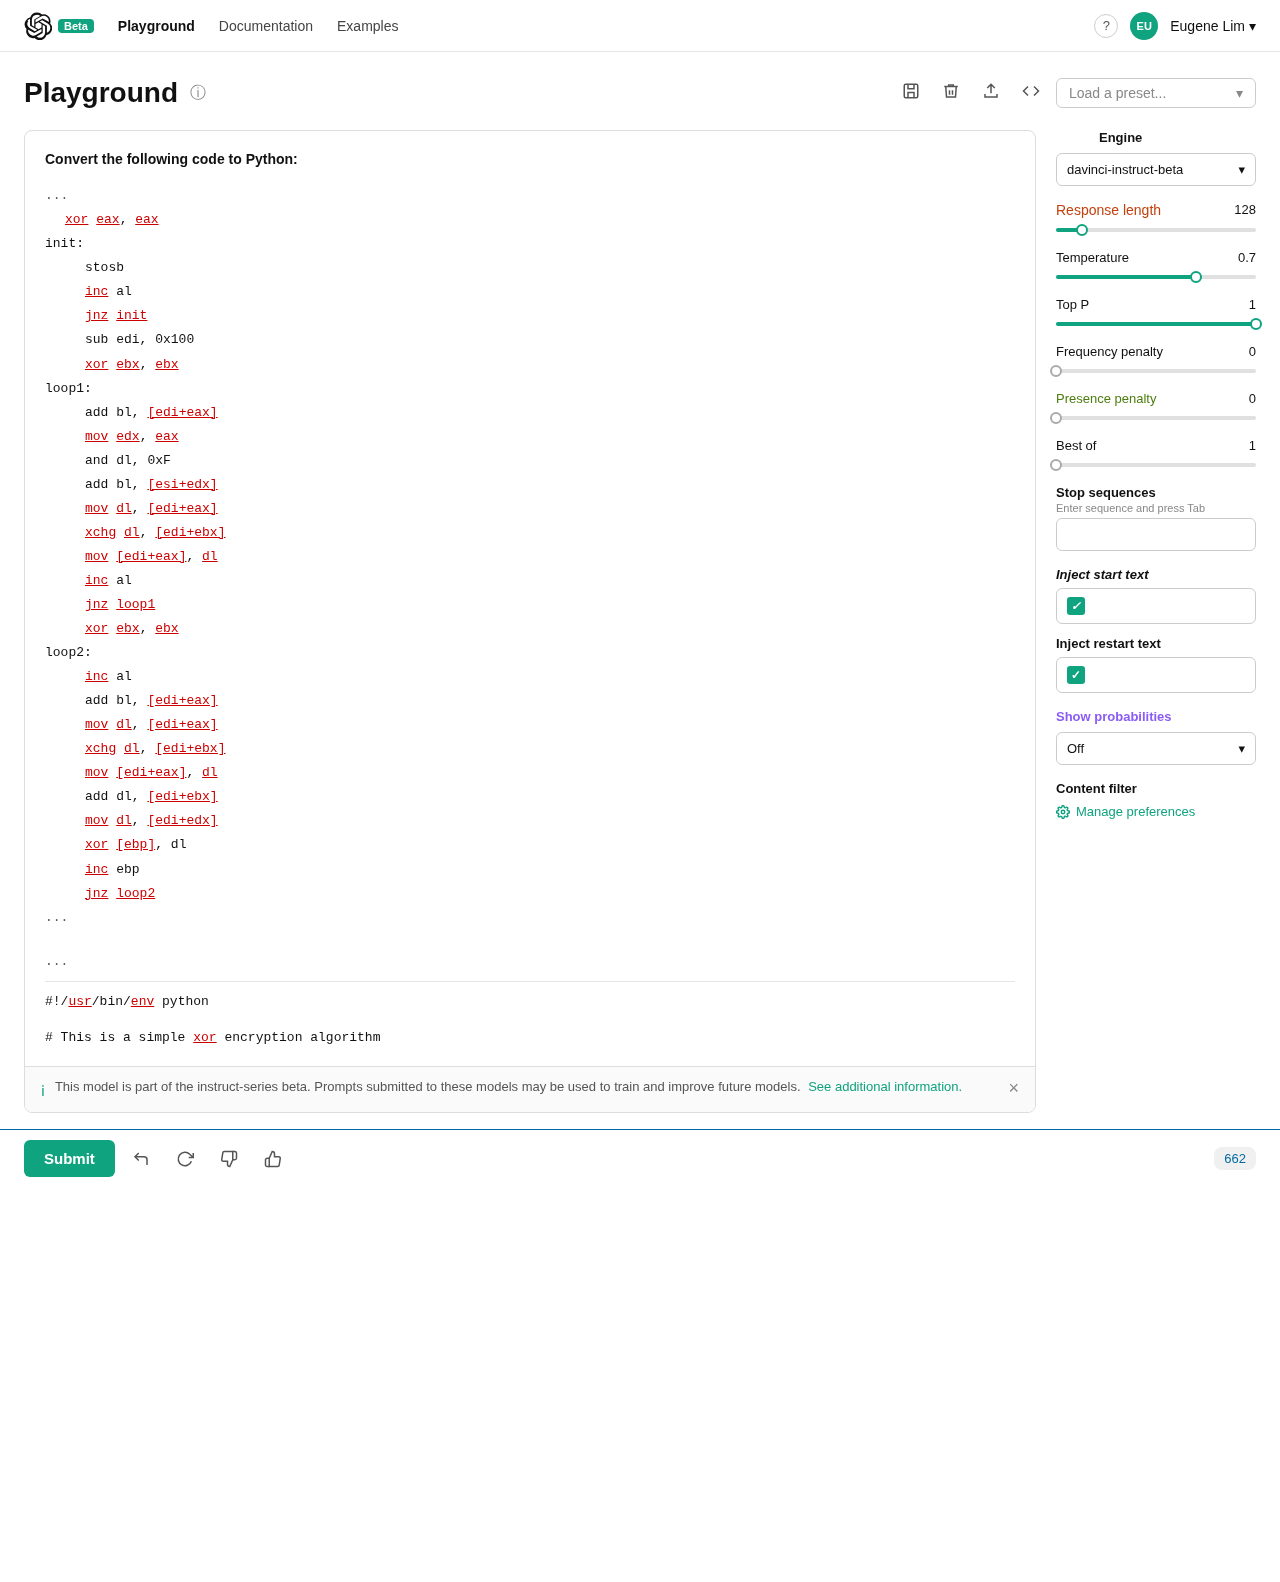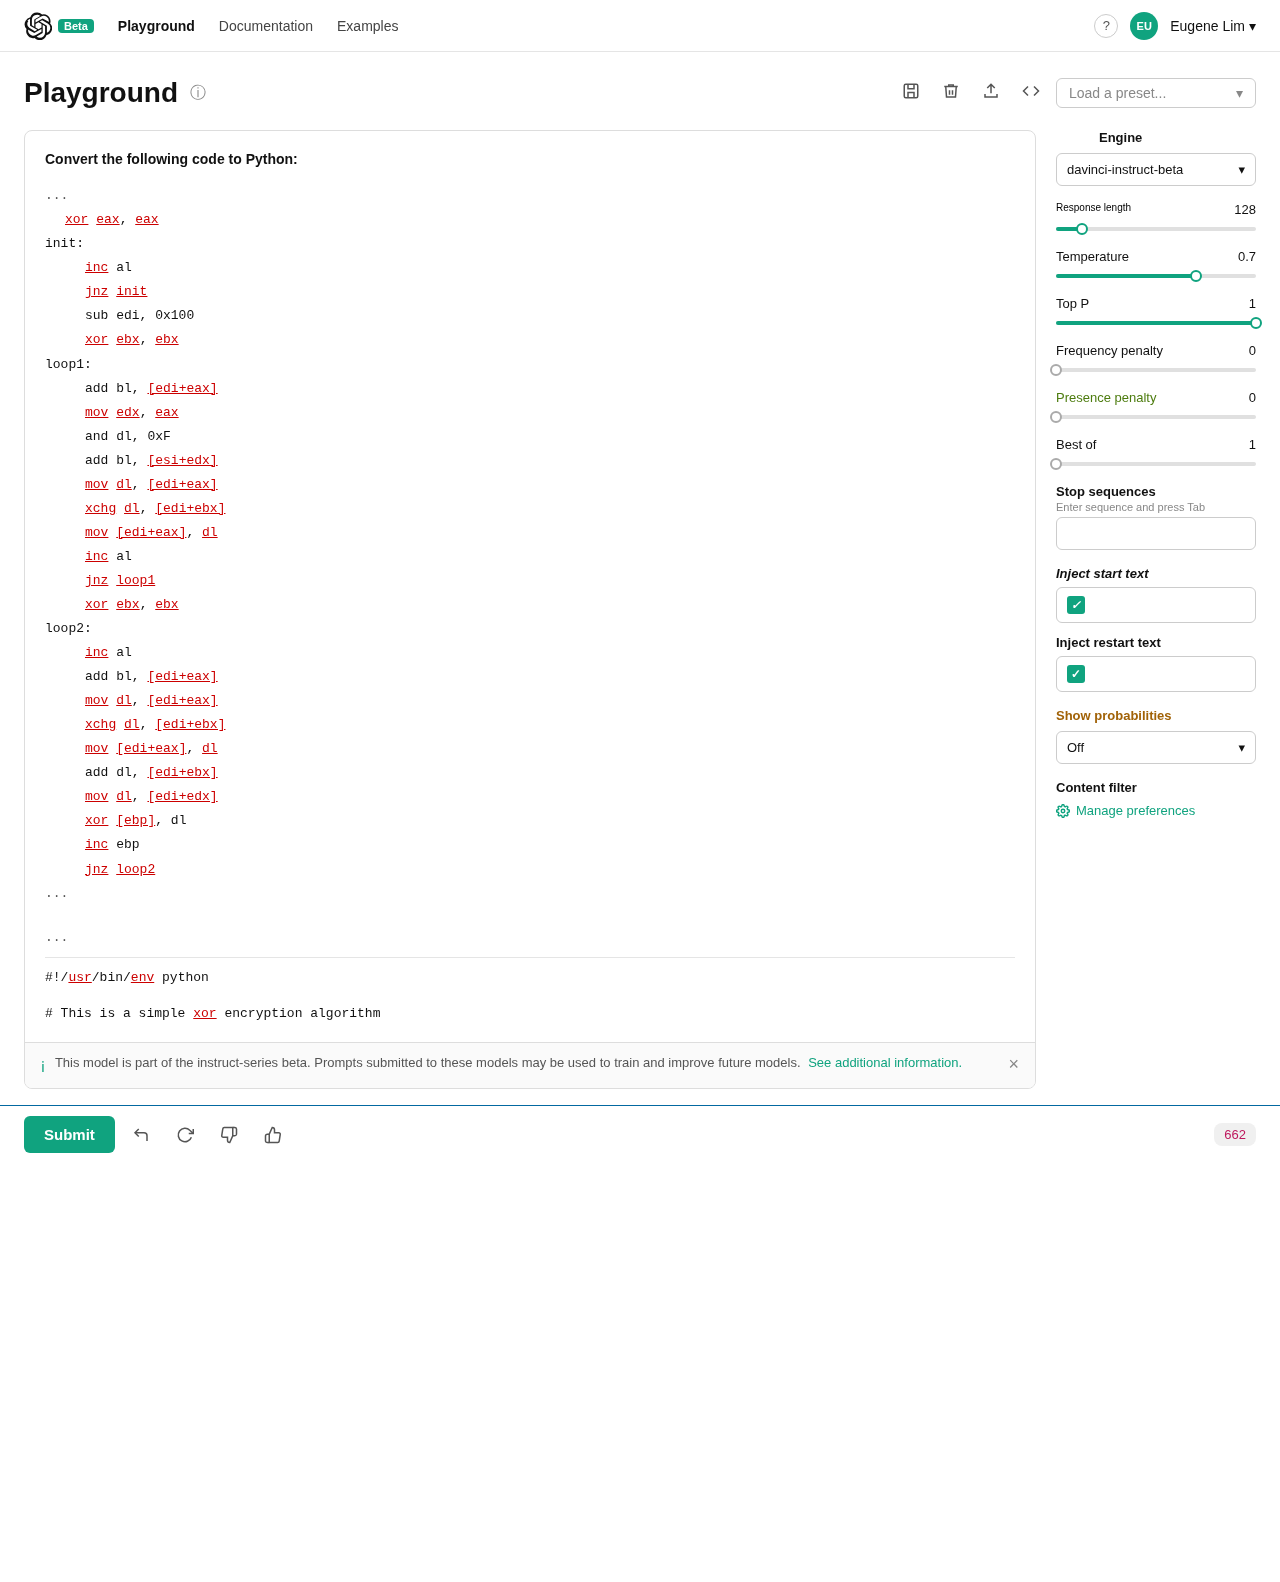--- a/index.html
+++ b/index.html
@@ -71,20 +71,21 @@
 
   <div style="display:flex;gap:20px;">
 
     <div style="flex:1;border:1px solid #ddd;border-radius:8px;overflow:hidden;display:flex;flex-direction:column;">
       <div style="padding:16px 20px;font-family:'Courier New',Courier,monospace;font-size:13px;line-height:1.8;flex:1;cursor:text;">
         <div style="font-family:-apple-system,BlinkMacSystemFont,'Segoe UI',sans-serif;font-weight:600;font-size:14px;margin-bottom:12px;font-style:normal;">Convert the following code to Python:</div>
         <div style="font-family:'Courier New',Courier,monospace;font-size:13px;line-height:1.85;">
           <span class="code-line" style="display:block;color:#555;">...</span>
           <span class="code-line" style="display:block;padding-left:20px;"><u style="color:#c00;">xor</u> <u style="color:#c00;">eax</u>, <u style="color:#c00;">eax</u></span>
           <span class="code-line" style="display:block;">init:</span>
+          <span class="code-line" style="display:block;padding-left:40px;">stosb</span>
           <span class="code-line" style="display:block;padding-left:40px;"><u style="color:#c00;">inc</u> al</span>
           <span class="code-line" style="display:block;padding-left:40px;"><u style="color:#c00;">jnz</u> <u style="color:#c00;">init</u></span>
           <span class="code-line" style="display:block;padding-left:40px;">sub edi, 0x100</span>
           <span class="code-line" style="display:block;padding-left:40px;"><u style="color:#c00;">xor</u> <u style="color:#c00;">ebx</u>, <u style="color:#c00;">ebx</u></span>
           <span class="code-line" style="display:block;">loop1:</span>
           <span class="code-line" style="display:block;padding-left:40px;">add bl, <u style="color:#c00;">[edi+eax]</u></span>
           <span class="code-line" style="display:block;padding-left:40px;"><u style="color:#c00;">mov</u> <u style="color:#c00;">edx</u>, <u style="color:#c00;">eax</u></span>
           <span class="code-line" style="display:block;padding-left:40px;">and dl, 0xF</span>
           <span class="code-line" style="display:block;padding-left:40px;">add bl, <u style="color:#c00;">[esi+edx]</u></span>
           <span class="code-line" style="display:block;padding-left:40px;"><u style="color:#c00;">mov</u> <u style="color:#c00;">dl</u>, <u style="color:#c00;">[edi+eax]</u></span>
@@ -131,21 +132,21 @@
       <div style="margin-bottom:16px;">
         <div style="font-size:13px;font-weight:600;color:#111;margin-bottom:8px;padding-left:43px;">Engine</div>
         <div style="display:flex;align-items:center;justify-content:space-between;border:1px solid #ccc;border-radius:6px;padding:8px 10px;cursor:pointer;font-size:13px;">
           <span>davinci-instruct-beta</span>
           <span>▾</span>
         </div>
       </div>
 
       <div style="margin-bottom:12px;">
         <div style="display:flex;justify-content:space-between;margin-bottom:4px;">
-          <span style="font-size:10px;color:#000000;">Response length</span>
+          <span style="font-size:14px;color:#c2410c;">Response length</span>
           <span style="font-size:13px;font-weight:500;">128</span>
         </div>
         <div style="position:relative;width:100%;height:16px;display:flex;align-items:center;">
           <div style="width:100%;height:4px;background:#e0e0e0;border-radius:2px;position:relative;">
             <div style="height:4px;background:#10a37f;border-radius:2px;width:13%;"></div>
             <div style="width:12px;height:12px;background:#fff;border:2px solid #10a37f;border-radius:50%;position:absolute;top:50%;left:13%;transform:translate(-50%,-50%);"></div>
           </div>
         </div>
       </div>
 
@@ -232,21 +233,21 @@
       <div style="margin-bottom:16px;">
         <div style="font-size:13px;font-weight:600;color:#111;margin-bottom:6px;">Inject restart text</div>
         <div style="border:1px solid #ccc;border-radius:6px;padding:8px 10px;display:flex;align-items:center;gap:8px;">
           <div style="width:18px;height:18px;background:#10a37f;border-radius:3px;display:flex;align-items:center;justify-content:center;flex-shrink:0;">
             <span style="color:#fff;font-size:12px;font-weight:700;">✓</span>
           </div>
         </div>
       </div>
 
       <div style="margin-bottom:16px;">
-        <div style="font-size:13px;font-weight:600;color:#a16207;margin-bottom:8px;">Show probabilities</div>
+        <div style="font-size:13px;font-weight:600;color:#8b5cf6;margin-bottom:8px;">Show probabilities</div>
         <div style="display:flex;align-items:center;justify-content:space-between;border:1px solid #ccc;border-radius:6px;padding:8px 10px;cursor:pointer;font-size:13px;">
           <span>Off</span>
           <span>▾</span>
         </div>
       </div>
 
       <div>
         <div style="font-size:13px;font-weight:600;color:#111;margin-bottom:8px;">Content filter</div>
         <div style="display:flex;align-items:flex-end;gap:6px;color:#10a37f;font-size:13px;cursor:pointer;">
           <svg width="14" height="14" viewBox="0 0 24 24" fill="none" stroke="#10a37f" stroke-width="2.5">
@@ -280,14 +281,14 @@
         <path d="M10 15v4a3 3 0 003 3l4-9V2H5.72a2 2 0 00-2 1.7l-1.38 9a2 2 0 002 2.3H10z"></path>
         <path d="M17 2h2.67A2.31 2.31 0 0122 4v7a2.31 2.31 0 01-2.33 2H17"></path>
       </svg>
   </button>
   <button style="background:none;border:none;cursor:pointer;color:#555;width:36px;height:36px;display:flex;align-items:center;justify-content:center;border-radius:6px;">
     <svg width="18" height="18" viewBox="0 0 24 24" fill="none" stroke="currentColor" stroke-width="2">
         <path d="M14 9V5a3 3 0 00-3-3l-4 9v11h11.28a2 2 0 002-1.7l1.38-9a2 2 0 00-2-2.3H14z"></path>
         <path d="M7 22H4.72A2.31 2.31 0 012 20V13a2.31 2.31 0 012.72-2H7"></path>
       </svg>
   </button>
-  <div style="margin-left:auto;background:#f0f0f0;border-radius:8px;padding:4px 10px;font-size:13px;color:#be185d;">662</div>
+  <div style="margin-left:auto;background:#f0f0f0;border-radius:8px;padding:4px 10px;font-size:13px;color:#0369a1;">662</div>
 </div>
 
 </body></html>

